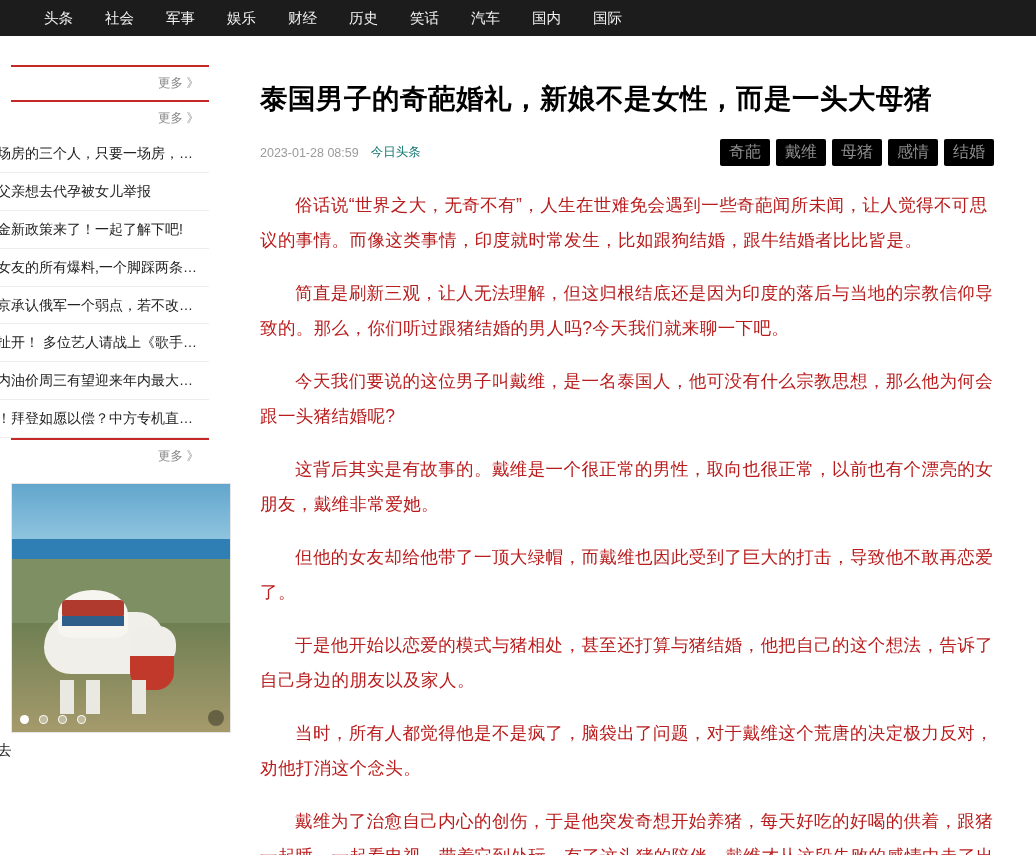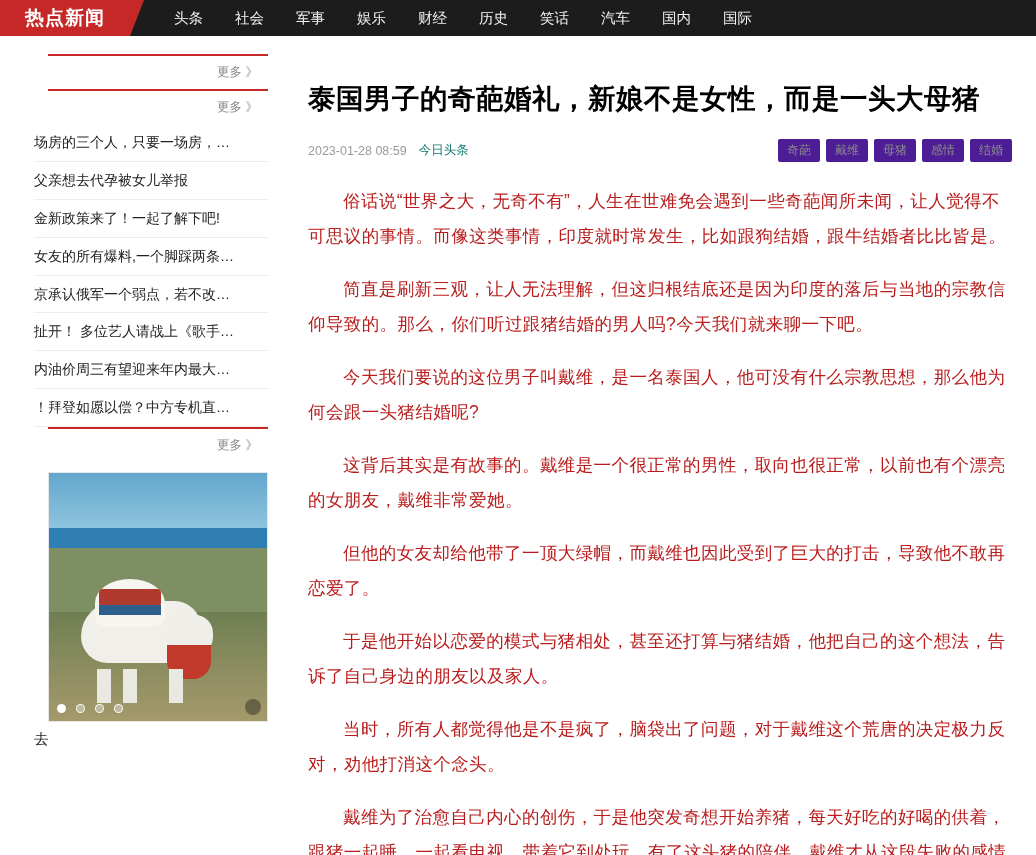--- a/index.html
+++ b/index.html
@@ -61,24 +61,23 @@
   .page {
     display: flex;
     align-items: flex-start;
     height: 819px;
   }
 
   
   .sidebar {
     width: 228px;
     flex: 0 0 228px;
-    padding: 0;
+    padding: 11px;
     position: relative;
     height: 100%;
-    margin-left: 48px;
   }
   .side-block {
     border-top: 2px solid #c62828;
     margin: 0 8px 0 0;
     padding: 0;
   }
   .side-block.first { margin-top: 18px; }
   .more-row {
     text-align: right;
     padding: 6px 10px 8px 0;
@@ -219,44 +218,43 @@
     color: #9b9b9b;
   }
   .meta .date { margin-right: 12px; }
   .meta .source { color: #0f766e; }
   .tags {
     margin-left: auto;
     display: flex;
     gap: 6px;
   }
   .tags span {
-    background: #4c1d95;
+    background: #000000;
     color: #8c8c8c;
-    font-size: 12px;
+    font-size: 16px;
     padding: 3px 9px;
     border-radius: 2px;
     white-space: nowrap;
   }
   .content {
     margin-top: 22px;
   }
   .content p {
     margin: 0 0 18px 0;
     font-size: 17.5px;
     line-height: 2.0;
     color: #b91c1c;
     text-indent: 2em;
     letter-spacing: 0.4px;
   }
 </style>
 </head>
 <body>
 
 <div class="topbar">
-  <div class="brand">热点新闻</div>
   <nav class="navlinks">
     <a href="#">头条</a>
     <a href="#">社会</a>
     <a href="#">军事</a>
     <a href="#">娱乐</a>
     <a href="#">财经</a>
     <a href="#">历史</a>
     <a href="#">笑话</a>
     <a href="#">汽车</a>
     <a href="#">国内</a>

